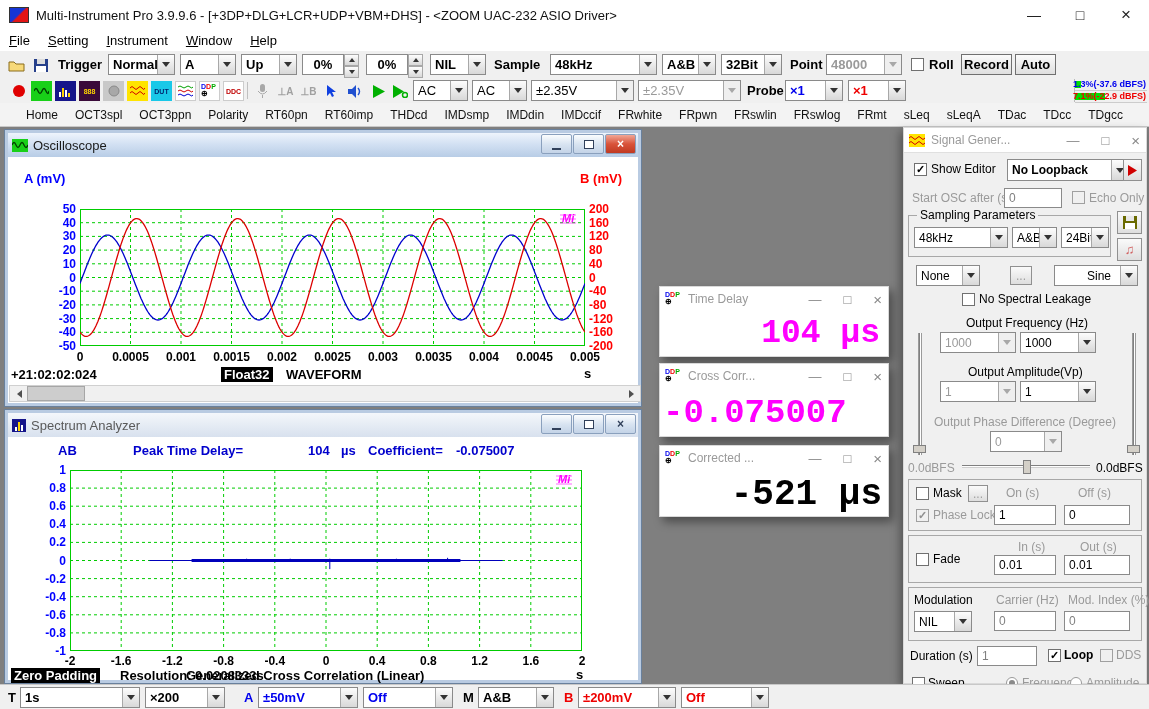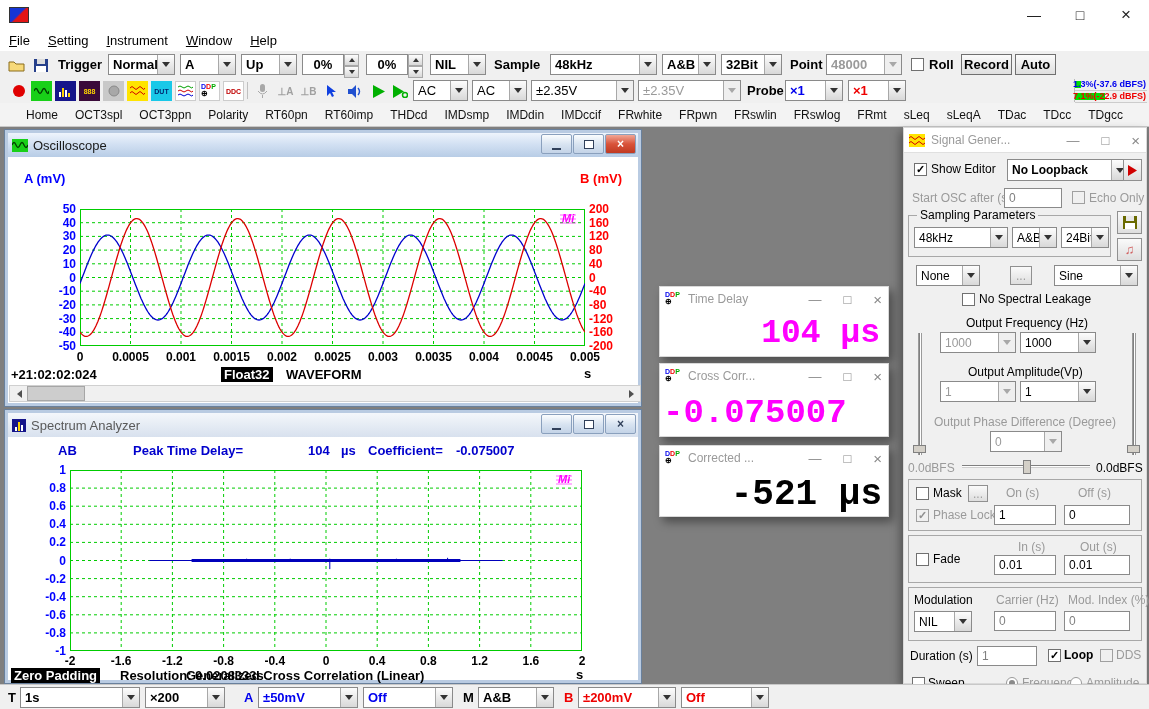--- a/index.html
+++ b/index.html
@@ -105,20 +105,21 @@
   .red{color:#ee0000;}
   svg.plot{position:absolute;background:#fff;}
 </style>
 </head>
 <body>
 
 <div id="app">
 
   <div class="titlebar">
     <div class="appicon"></div>
+    <span class="apptitle">Multi-Instrument Pro 3.9.9.6   -   [+3DP+DLG+LCR+UDP+VBM+DHS]   -   &lt;ZOOM UAC-232 ASIO Driver&gt;</span>
     <div class="sysbtns">
       <div class="sysbtn">—</div>
       <div class="sysbtn">□</div>
       <div class="sysbtn" style="font-size:17px;">×</div>
     </div>
   </div>
 
   <div class="menubar">
       <span class="menu-item"><u>F</u>ile</span>
       <span class="menu-item"><u>S</u>etting</span>
@@ -613,21 +614,21 @@
               <rect x="2" y="7" width="10" height="6" fill="#fff"></rect>
             </svg>
           </div>
         <div class="sgbtn" style="left:213px;top:85px;width:25px;height:23px;color:#d06060;font-size:13px;font-weight:bold;">♫</div>
 
         <div class="combo reg" style="left:12px;top:112px;width:64px;">
             <span class="cval">None</span>
             <span class="carr"></span>
           </div>
         <div class="sgbtn" style="left:106px;top:113px;width:22px;height:19px;color:#a0a0a0;">...</div>
-        <div class="combo reg" style="left:150px;top:112px;width:84px;">
+        <div class="combo reg" style="left:150px;top:112px;width:84px;padding-left:28px;">
             <span class="cval">Sine</span>
             <span class="carr"></span>
           </div>
 
         <div class="cb" style="left:58px;top:140px;"></div>
         <span class="lbl" style="left:75px;top:139px;">No Spectral Leakage</span>
 
         <span class="lbl" style="left:62px;top:163px;">Output Frequency (Hz)</span>
         <div class="combo reg dis" style="left:36px;top:179px;width:76px;">
             <span class="cval">1000</span>

